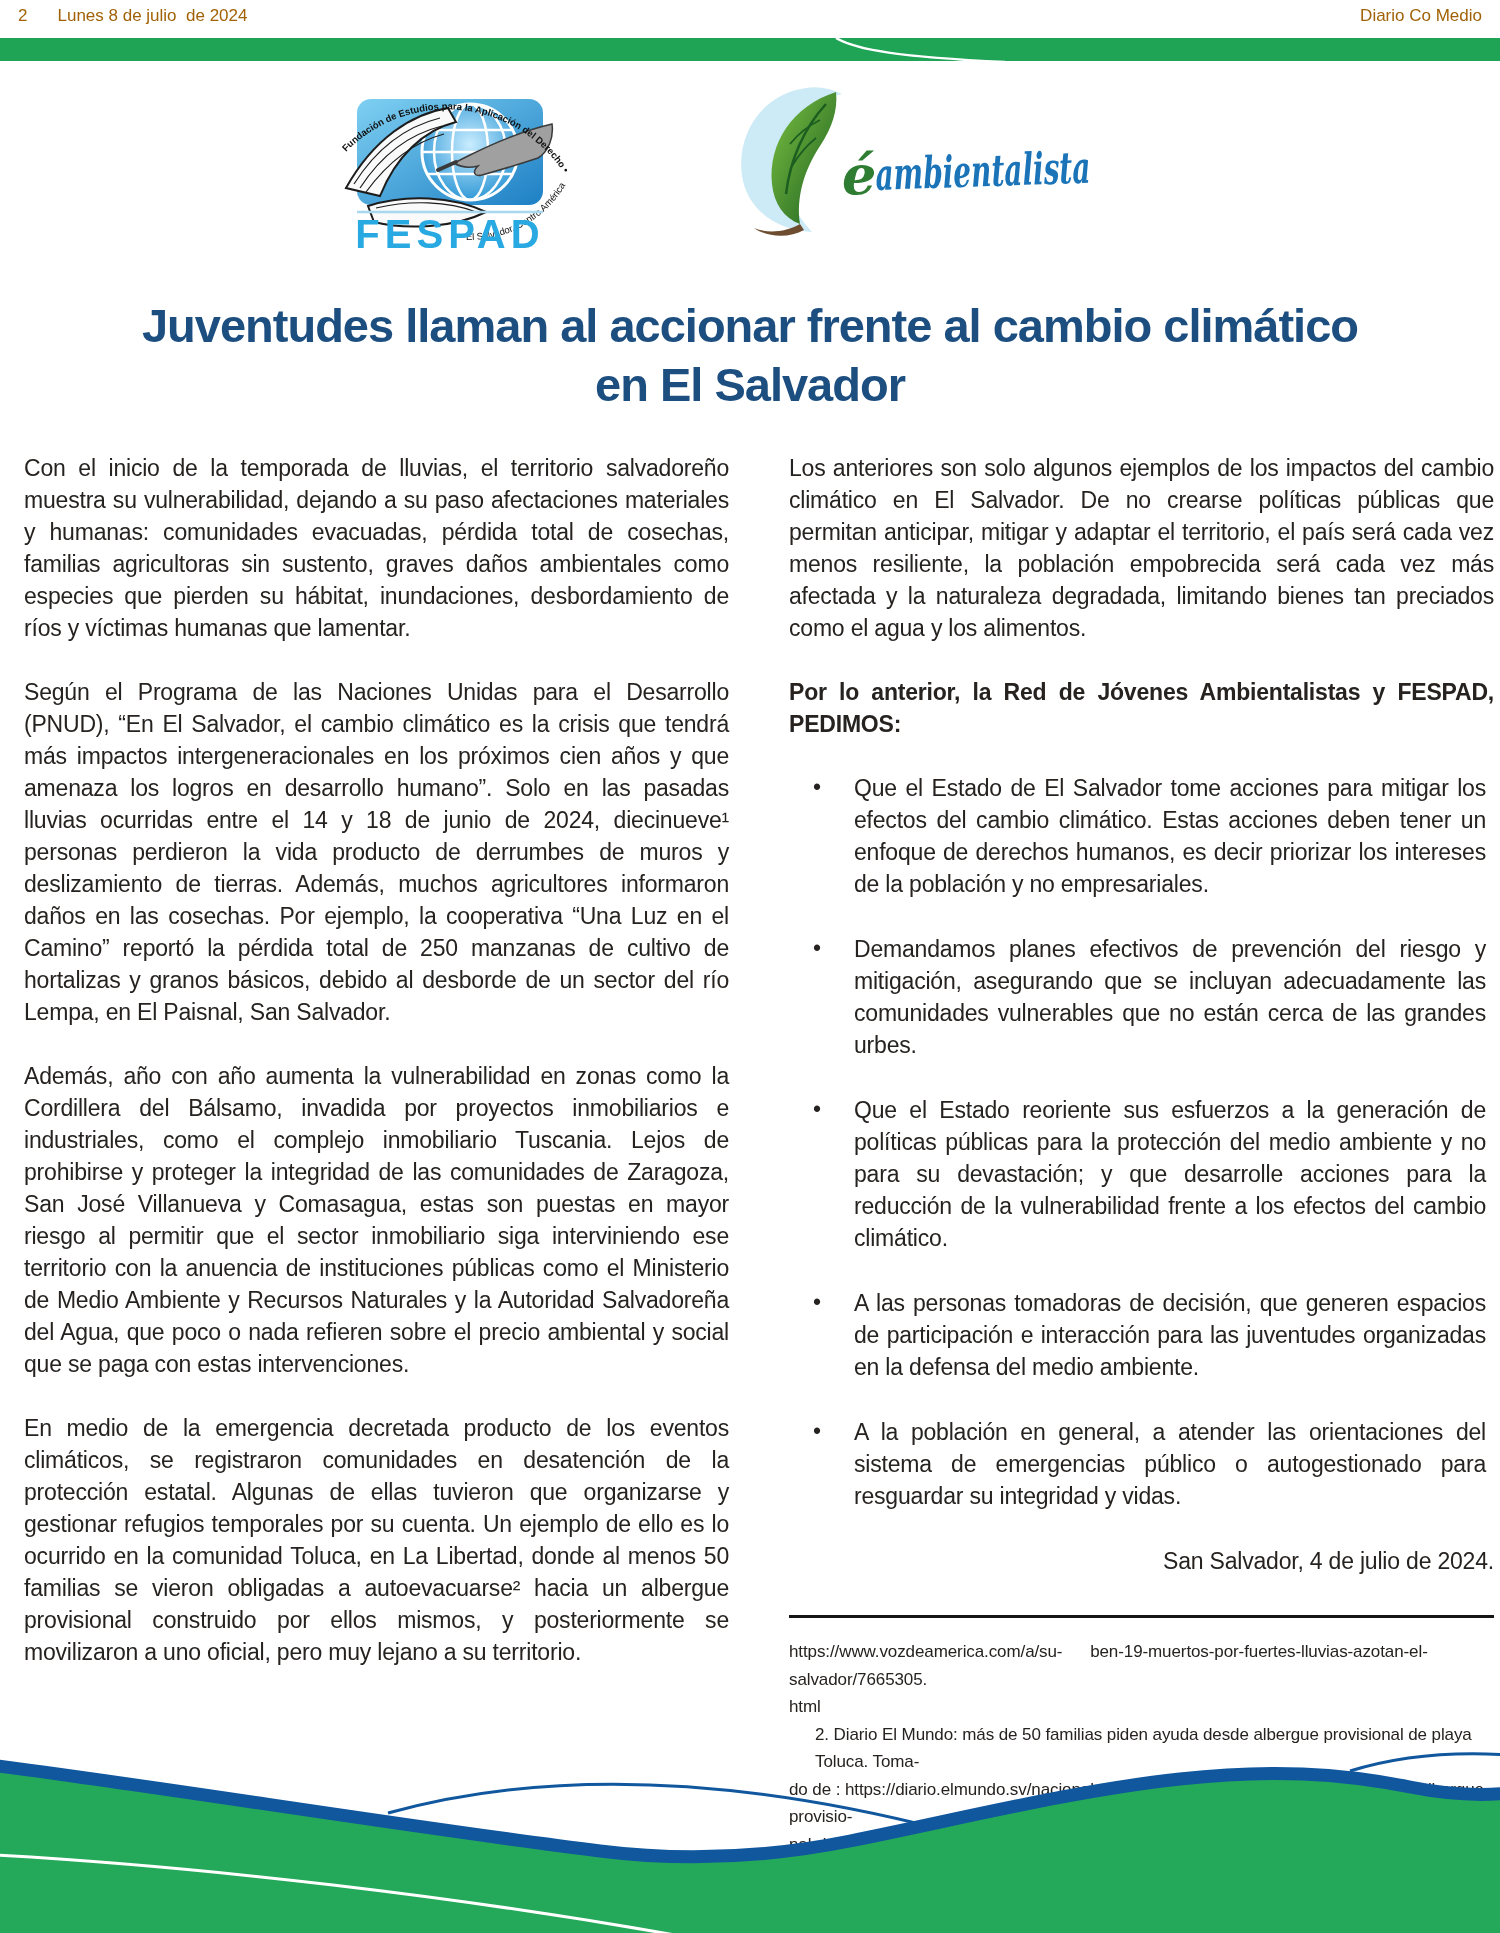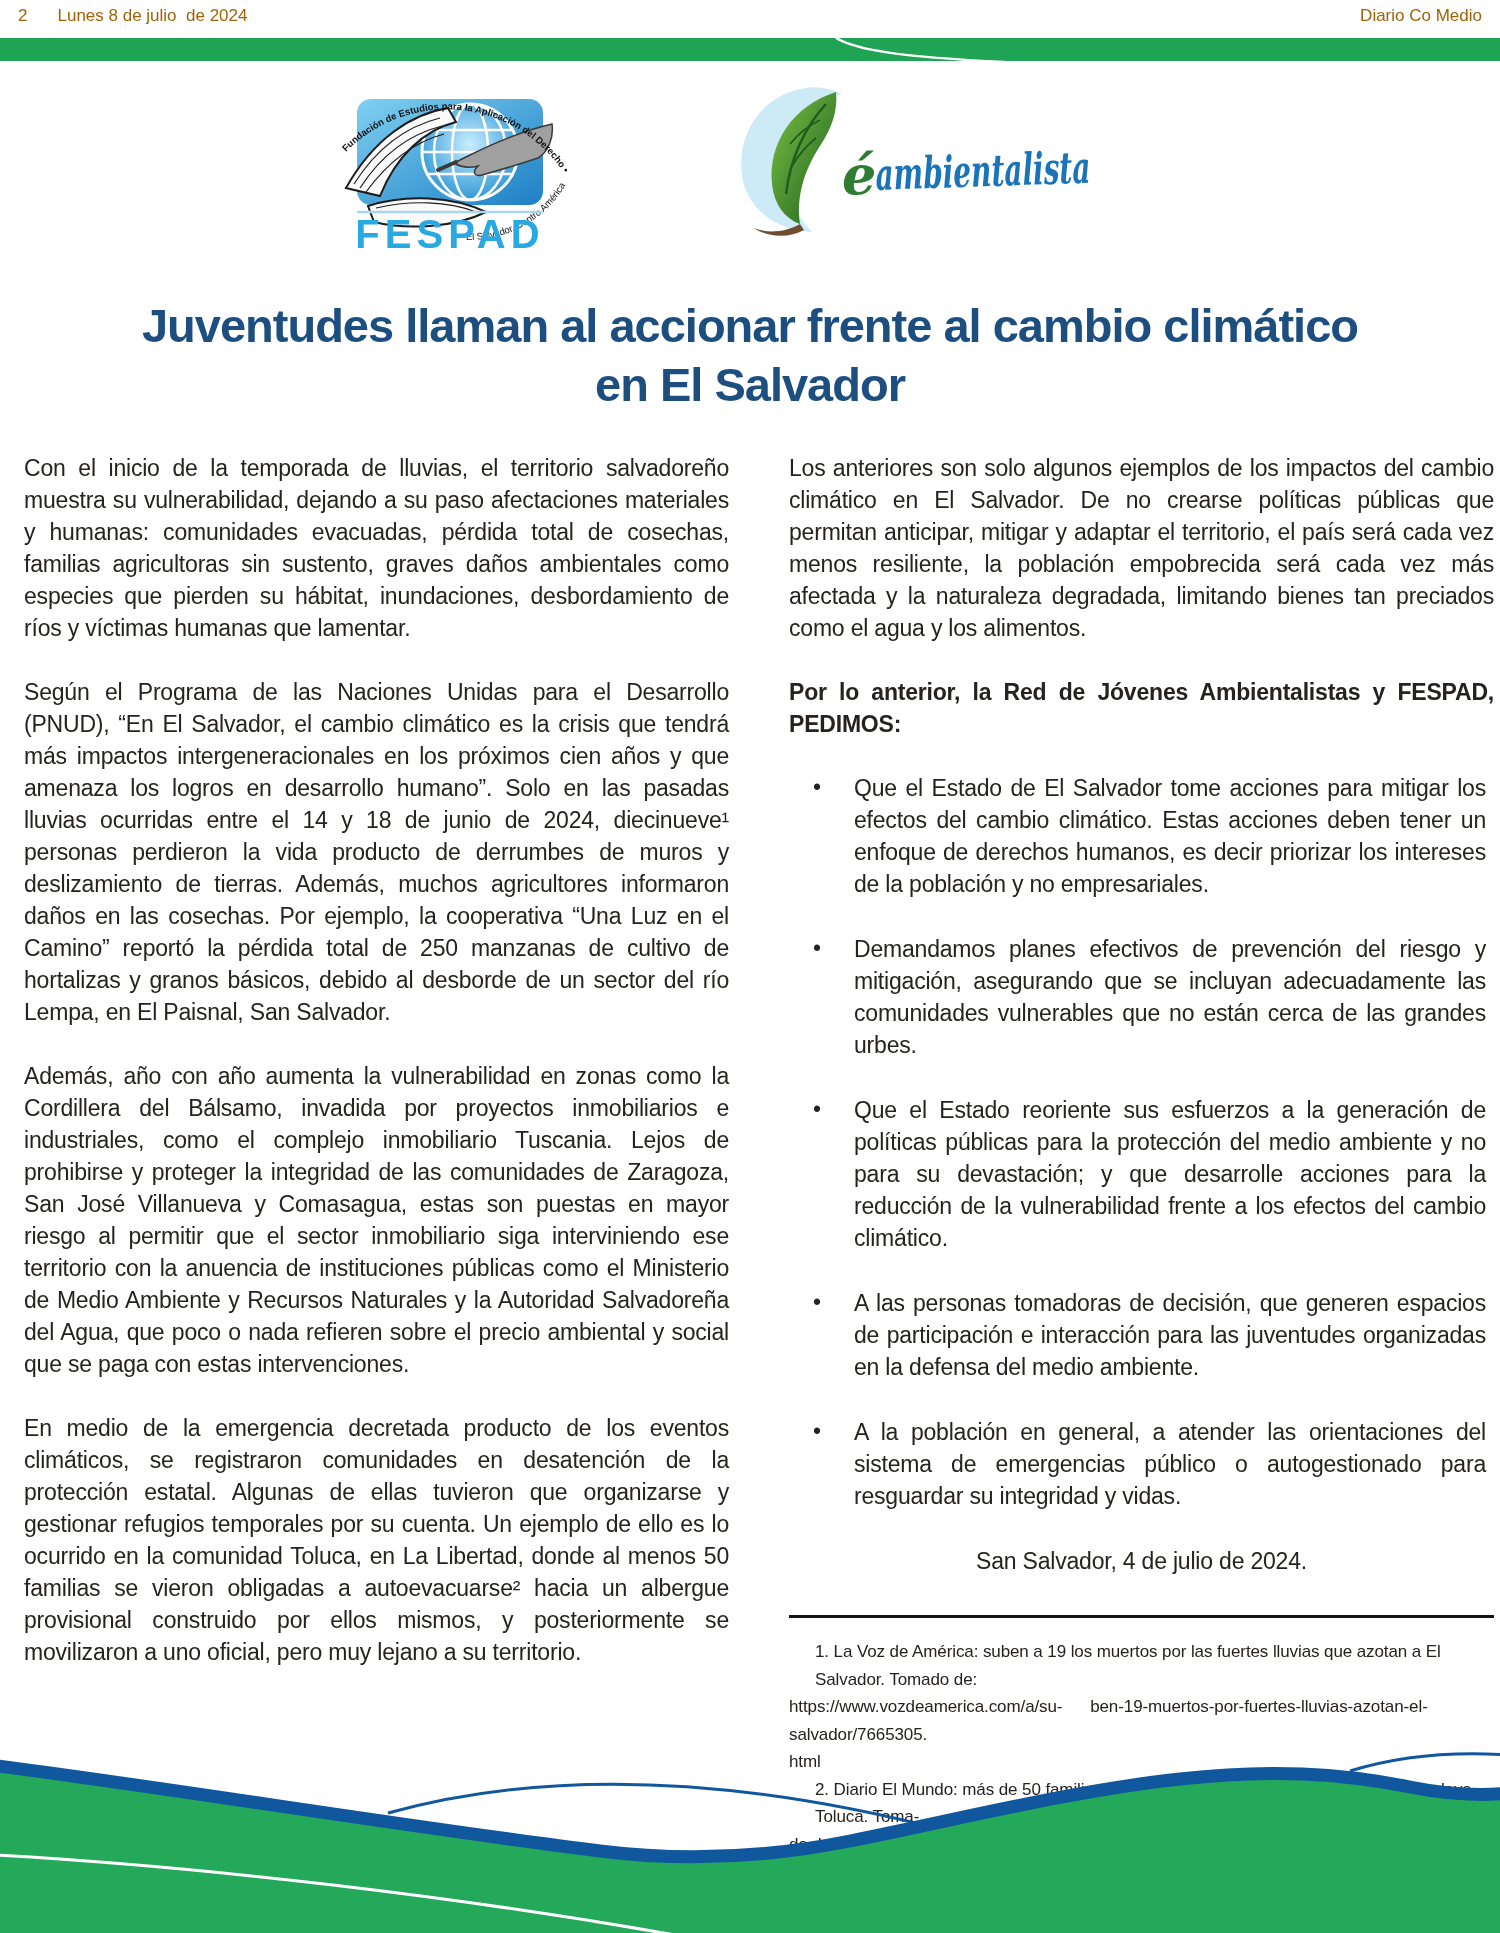--- a/index.html
+++ b/index.html
@@ -37,21 +37,21 @@
   }
   .col {
     width:715px; text-align:justify; font-size:23px; line-height:32px;
     letter-spacing:-0.2px; color:#262220;
   }
   .col p { margin:0 0 32px 0; }
   .petition-heading { font-weight:bold; }
   ul.demands { list-style:none; margin:8px; padding:0; }
   ul.demands li { position:relative; padding-left:57px; margin:0 0 33px 0; }
   ul.demands li::before { content:"•"; position:absolute; left:16px; top:-1px; }
-  .dateline { text-align:center; margin:4px 0 0 0 !important; }
+  .dateline { text-align:right; margin:4px 0 0 0 !important; }
   .fn-rule { border:none; border-top:3px solid #151515; margin:38px 0 20px 0; }
   .footnotes { font-size:17px; line-height:27.5px; letter-spacing:-0.1px; text-align:left; }
   .fn-line { white-space:pre-wrap; }
   .fn-first { padding-left:26px; }
 
   
   .footer-wave { position:absolute; left:0; bottom:0; width:1500px; height:182px; }
   .footer-wave svg { display:block; }
 </style>
 </head>
@@ -160,21 +160,20 @@
       <ul class="demands">
         <li>Que el Estado de El Salvador tome acciones para mitigar los efectos del cambio climático. Estas acciones deben tener un enfoque de derechos humanos, es decir priorizar los intereses de la población y no empresariales.</li>
         <li>Demandamos planes efectivos de prevención del riesgo y mitigación, asegurando que se incluyan adecuadamente las comunidades vulnerables que no están cerca de las grandes urbes.</li>
         <li>Que el Estado reoriente sus esfuerzos a la generación de políticas públicas para la protección del medio ambiente y no para su devastación; y que desarrolle acciones para la reducción de la vulnerabilidad frente a los efectos del cambio climático.</li>
         <li>A las personas tomadoras de decisión, que generen espacios de participación e interacción para las juventudes organizadas en la defensa del medio ambiente.</li>
         <li>A la población en general, a atender las orientaciones del sistema de emergencias público o autogestionado para resguardar su integridad y vidas.</li>
       </ul>
       <p class="dateline">San Salvador, 4 de julio de 2024.</p>
       <hr class="fn-rule">
       <div class="footnotes">
-        <div class="fn-line fn-first">1. La Voz de América: suben a 19 los muertos por las fuertes lluvias que azotan a El Salvador. Tomado de:</div>
         <div class="fn-line">https://www.vozdeamerica.com/a/su-      ben-19-muertos-por-fuertes-lluvias-azotan-el-salvador/7665305.</div>
         <div class="fn-line">html</div>
         <div class="fn-line fn-first">2. Diario El Mundo: más de 50 familias piden ayuda desde albergue provisional de playa Toluca. Toma-</div>
         <div class="fn-line">do de : https://diario.elmundo.sv/nacionales/ mas-de-50-familias-piden-ayuda-desde-albergue-provisio-</div>
         <div class="fn-line">nal-de-playa-toluca</div>
       </div>
     </div>
 
   </div>
 

